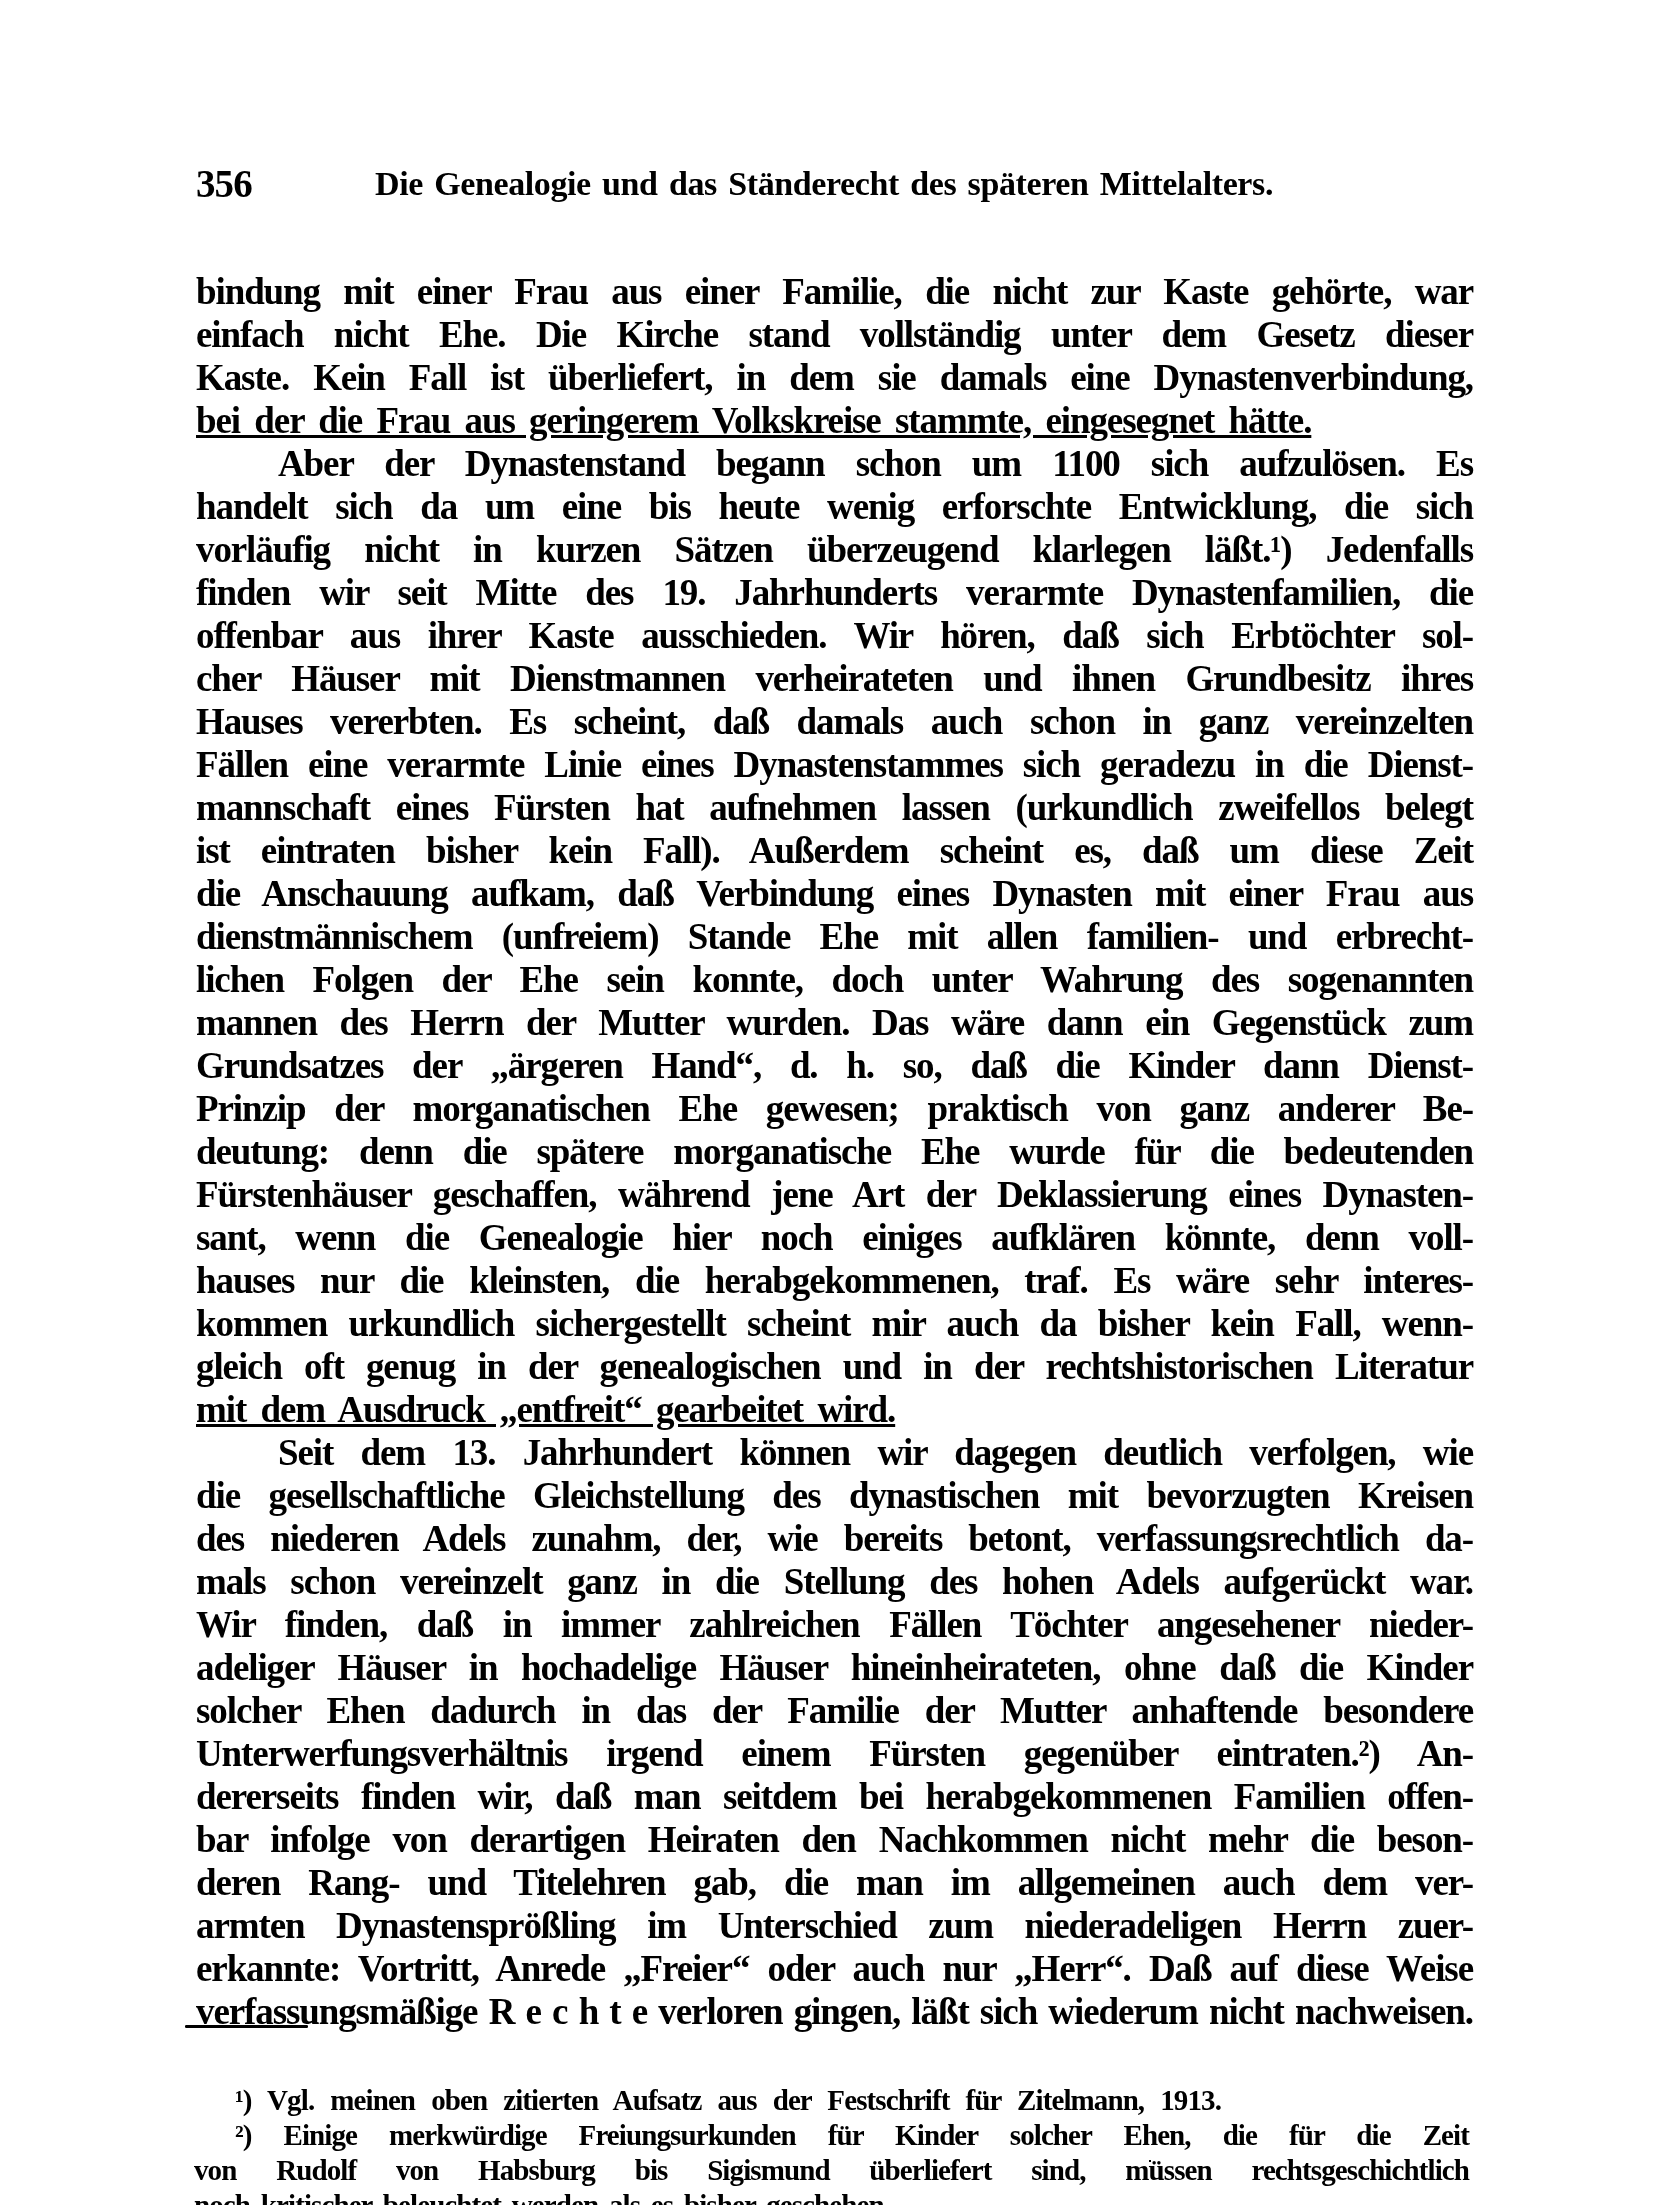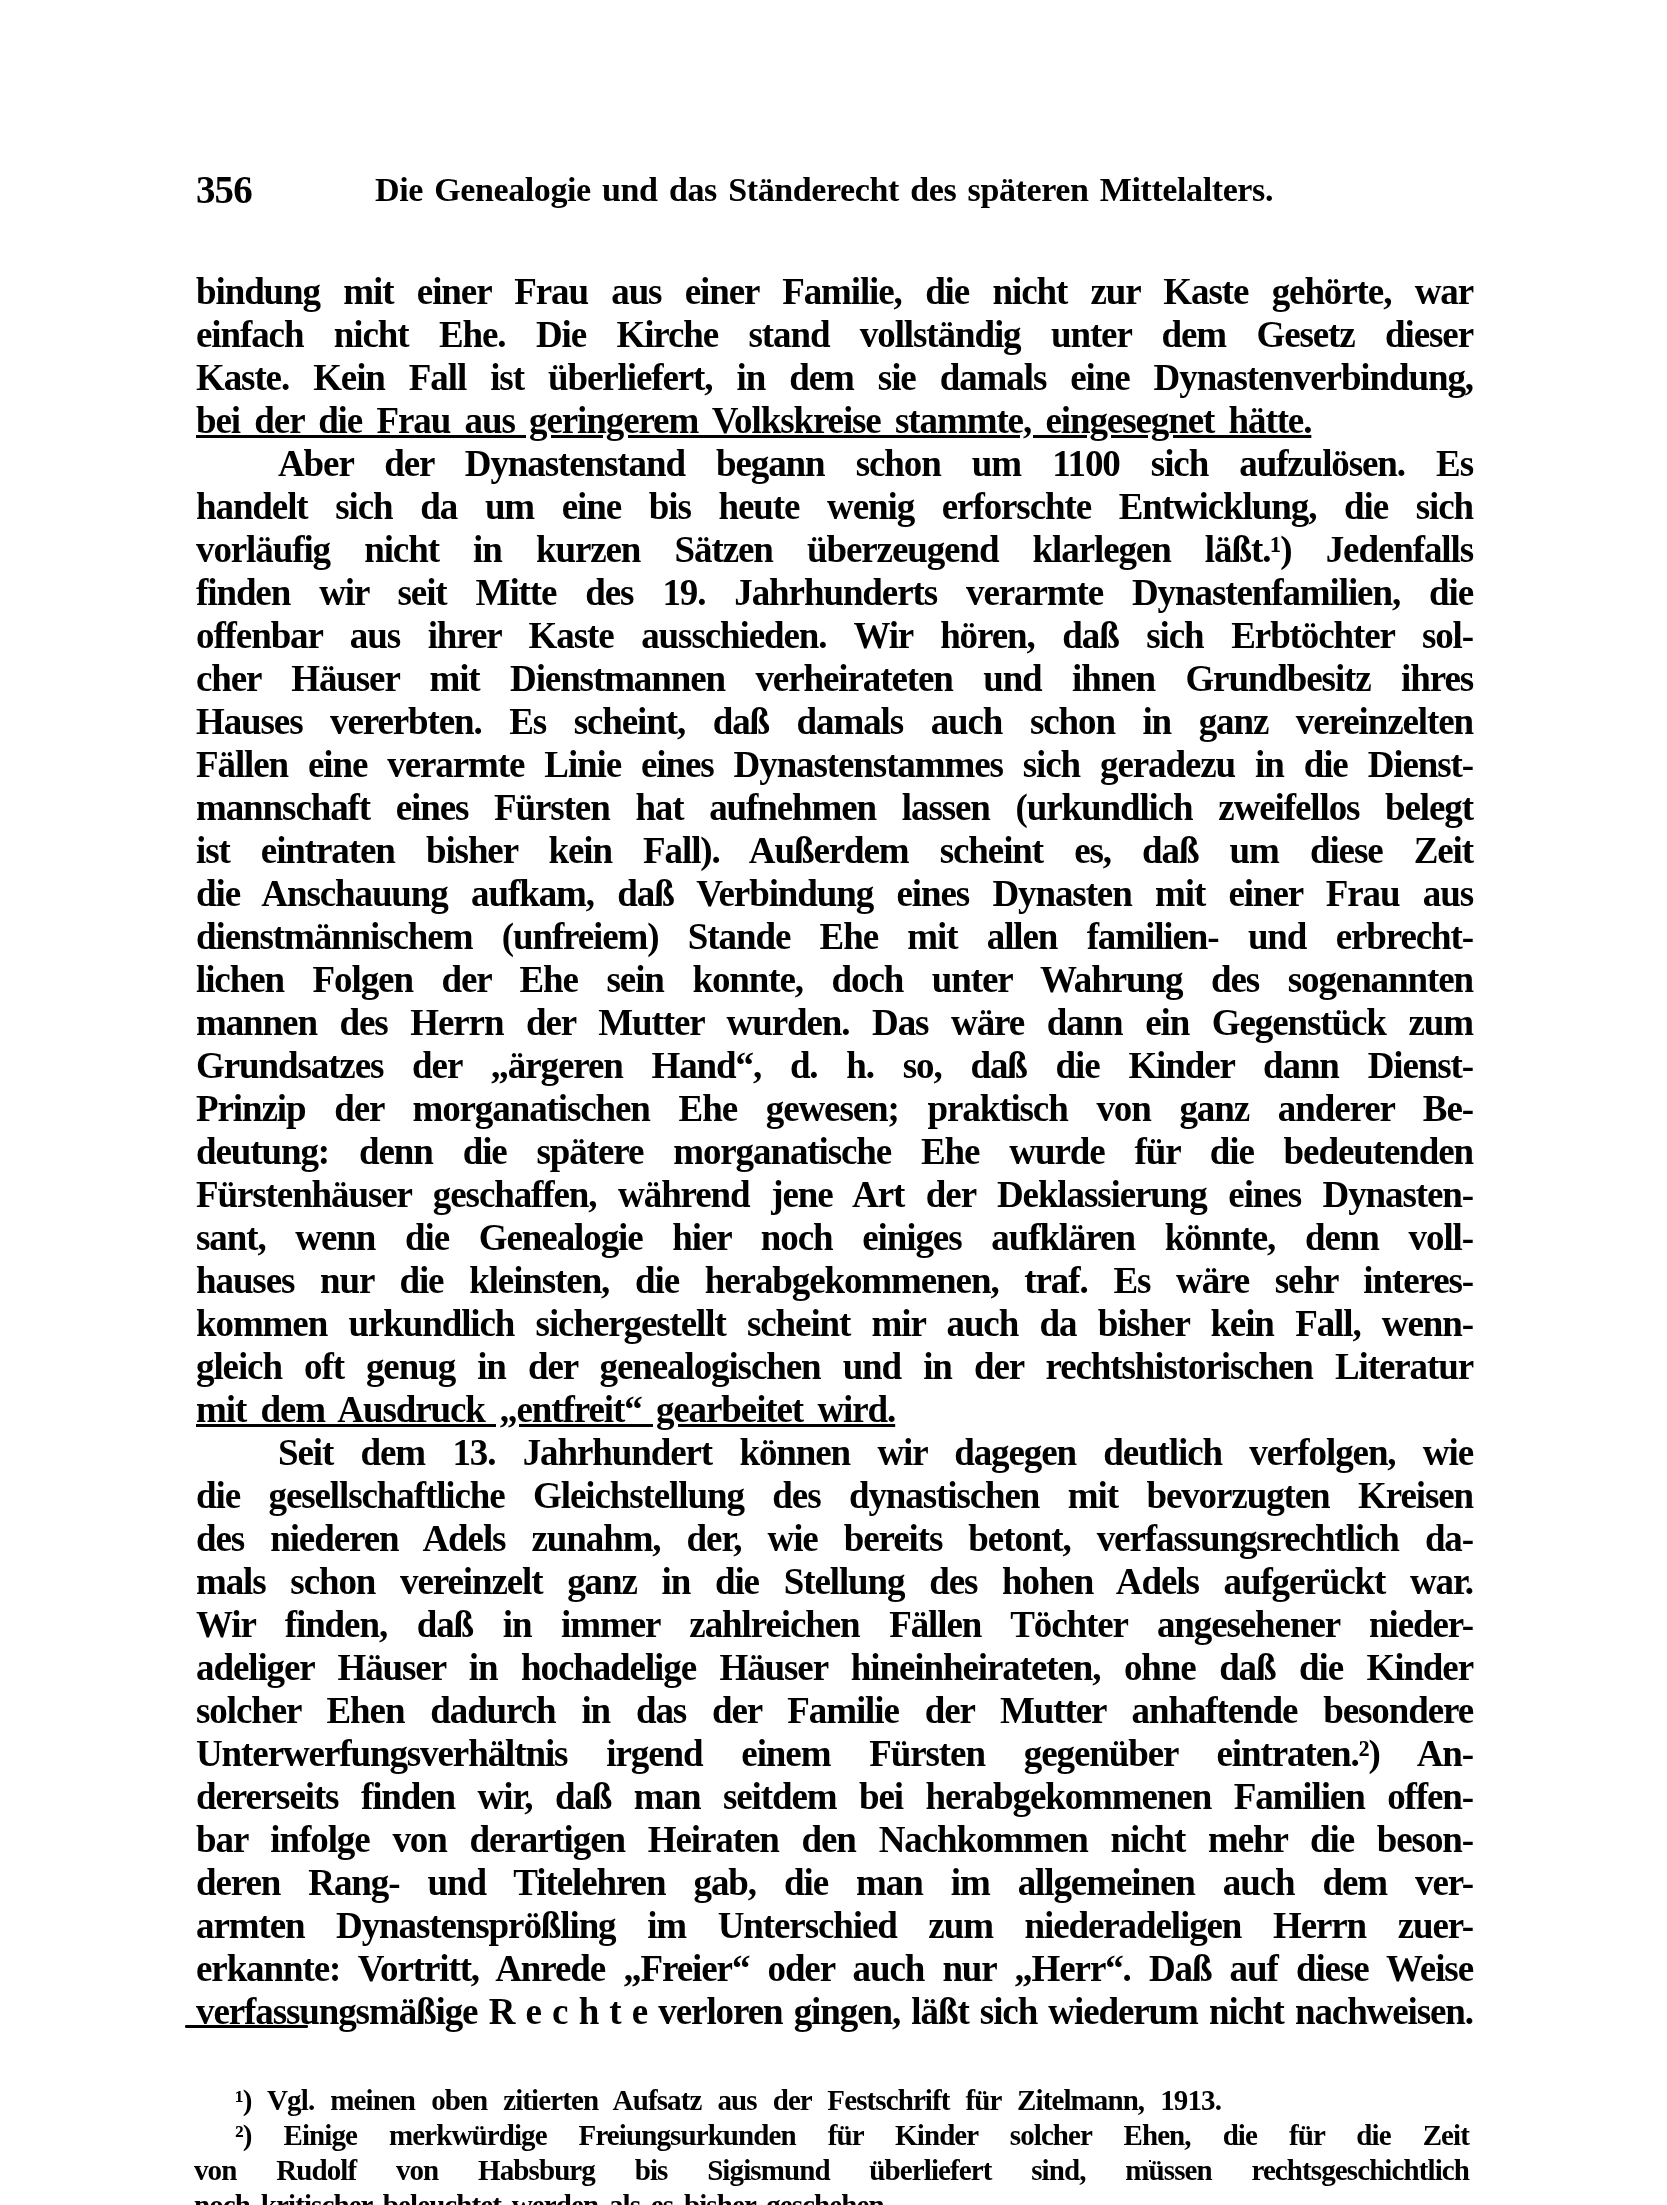--- a/index.html
+++ b/index.html
@@ -18,21 +18,21 @@
   .page {
     position: absolute;
     left: 0; top: 0;
     width: 1667px;
     height: 2465px;
     background: #ffffff;
   }
   .running-head {
     position: absolute;
     left: 196px;
-    top: 165px;
+    top: 159px;
     width: 1076px;
     height: 49px;
     font-weight: bold;
   }
   .page-number {
     position: absolute;
     left: 0;
     top: 0;
     font-size: 39px;
     line-height: 49px;

